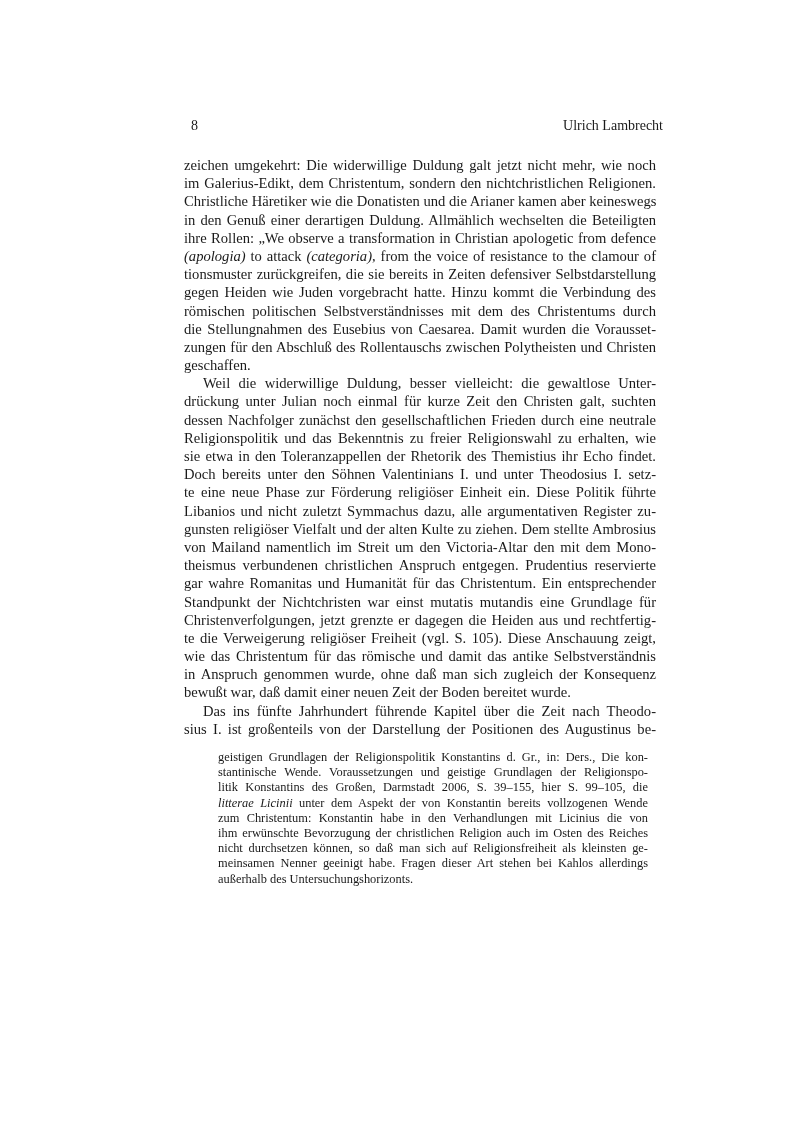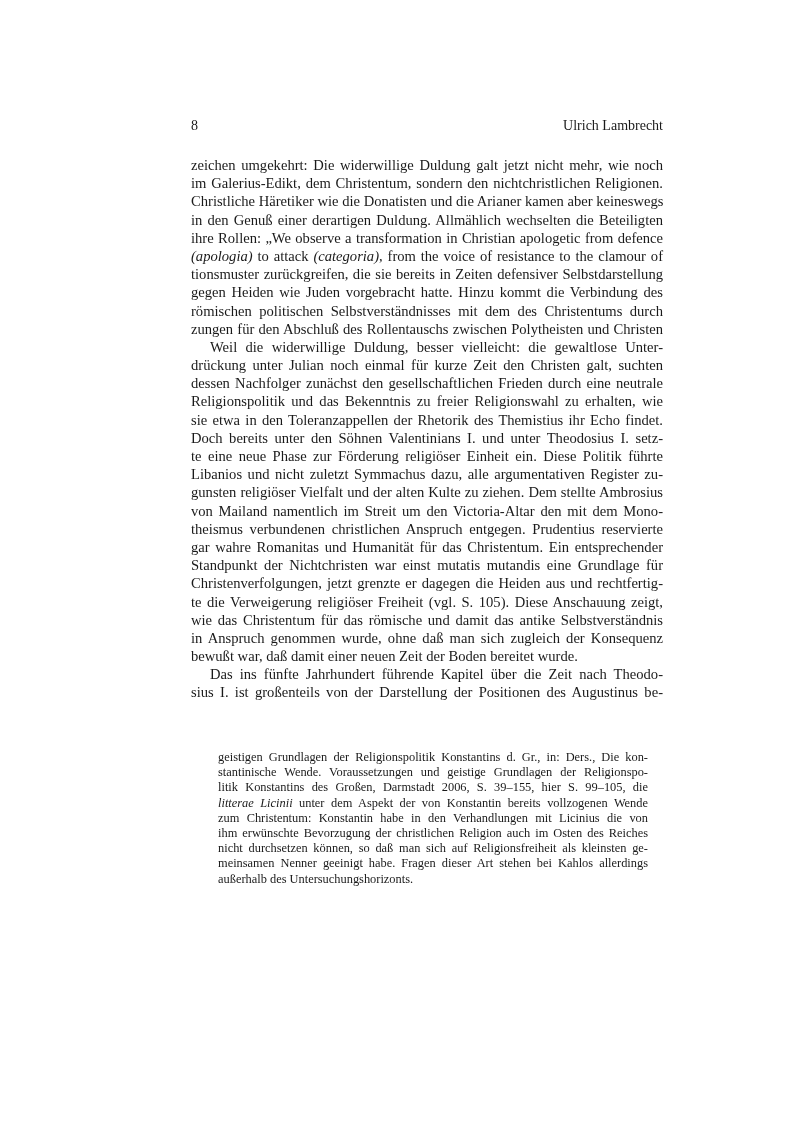--- a/index.html
+++ b/index.html
@@ -2,21 +2,21 @@
 <html><head>
 <meta charset="utf-8">
 <style>
   html, body { margin: 0; padding: 0; background: #ffffff; }
   body { width: 800px; height: 1131px; position: relative; overflow: hidden;
          font-family: "Liberation Serif", "DejaVu Serif", serif; color: #1a1a1a; }
   .header { position: absolute; top: 118px; left: 191px; width: 472px; height: 18px;
             font-size: 14px; }
   .page-number { position: absolute; left: 0; top: 0; }
   .running-head { position: absolute; left: 0; right: 0; top: 0; text-align: right; }
-  .body-text { position: absolute; top: 156px; left: 191px; width: 472px; }
+  .body-text { position: absolute; top: 156px; left: 184px; width: 472px; }
   .line { display: block; height: 18.2px; line-height: 18.2px; font-size: 14.6px;
           white-space: nowrap; text-align: justify; text-align-last: justify; }
   .line.last { text-align-last: left; }
   .line.indent { padding-left: 19px; }
   .footnote { position: absolute; top: 710px; left: 218px; width: 430px; margin-top: 40px; }
   .fline { display: block; height: 15.2px; line-height: 15.2px; font-size: 12.4px;
            white-space: nowrap; text-align: justify; text-align-last: justify; }
   .fline.last { text-align-last: left; }
   i, .it { font-style: italic; }
 </style>
@@ -31,21 +31,23 @@
 <div class="body-text">
   <span class="line">zeichen umgekehrt: Die widerwillige Duldung galt jetzt nicht mehr, wie noch</span>
   <span class="line">im Galerius-Edikt, dem Christentum, sondern den nichtchristlichen Religionen.</span>
   <span class="line">Christliche Häretiker wie die Donatisten und die Arianer kamen aber keineswegs</span>
   <span class="line">in den Genuß einer derartigen Duldung. Allmählich wechselten die Beteiligten</span>
   <span class="line">ihre Rollen: „We observe a transformation in Christian apologetic from defence</span>
   <span class="line"><i>(apologia)</i><span> to attack </span><i>(categoria)</i><span>, from the voice of resistance to the clamour of</span></span>
   <span class="line">tionsmuster zurückgreifen, die sie bereits in Zeiten defensiver Selbstdarstellung</span>
   <span class="line">gegen Heiden wie Juden vorgebracht hatte. Hinzu kommt die Verbindung des</span>
   <span class="line">römischen politischen Selbstverständnisses mit dem des Christentums durch</span>
+  <span class="line">die Stellungnahmen des Eusebius von Caesarea. Damit wurden die Vorausset-</span>
   <span class="line">zungen für den Abschluß des Rollentauschs zwischen Polytheisten und Christen</span>
+  <span class="line last">geschaffen.</span>
   <span class="line indent">Weil die widerwillige Duldung, besser vielleicht: die gewaltlose Unter-</span>
   <span class="line">drückung unter Julian noch einmal für kurze Zeit den Christen galt, suchten</span>
   <span class="line">dessen Nachfolger zunächst den gesellschaftlichen Frieden durch eine neutrale</span>
   <span class="line">Religionspolitik und das Bekenntnis zu freier Religionswahl zu erhalten, wie</span>
   <span class="line">sie etwa in den Toleranzappellen der Rhetorik des Themistius ihr Echo findet.</span>
   <span class="line">Doch bereits unter den Söhnen Valentinians I. und unter Theodosius I. setz-</span>
   <span class="line">te eine neue Phase zur Förderung religiöser Einheit ein. Diese Politik führte</span>
   <span class="line">Libanios und nicht zuletzt Symmachus dazu, alle argumentativen Register zu-</span>
   <span class="line">gunsten religiöser Vielfalt und der alten Kulte zu ziehen. Dem stellte Ambrosius</span>
   <span class="line">von Mailand namentlich im Streit um den Victoria-Altar den mit dem Mono-</span>

